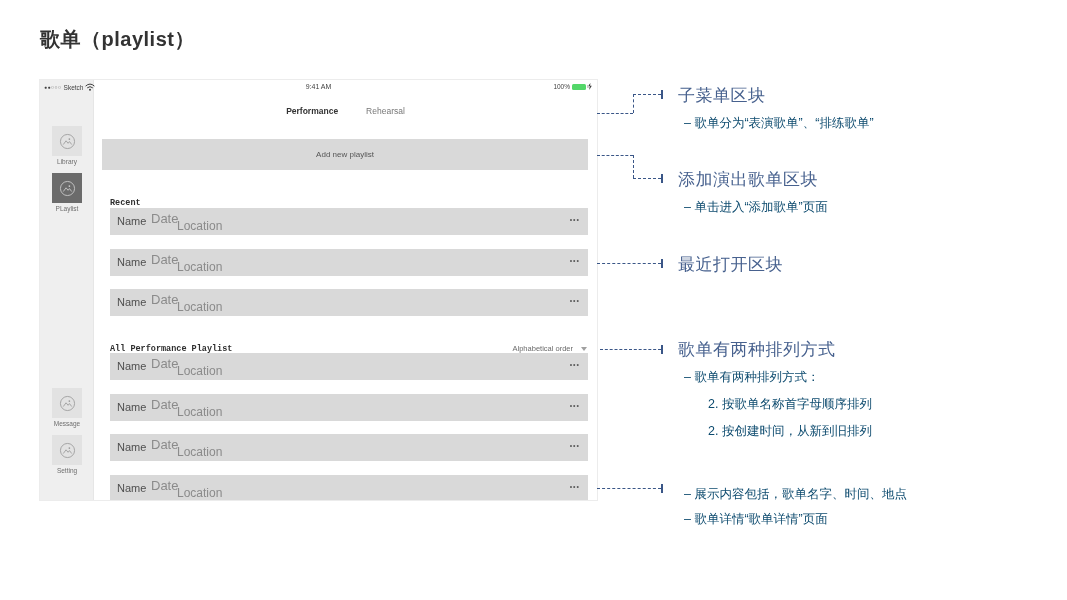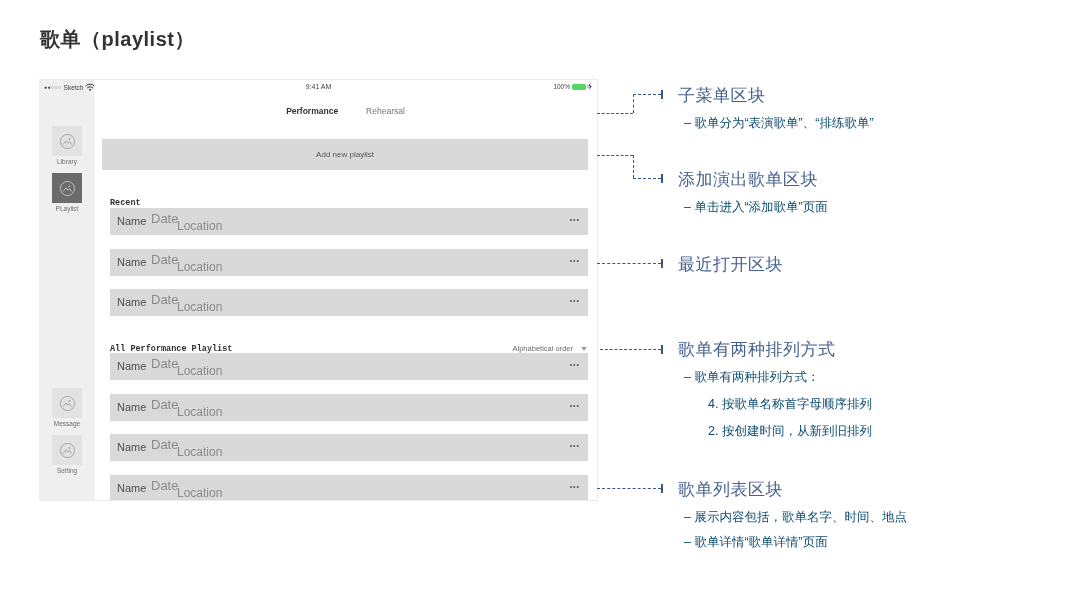--- a/index.html
+++ b/index.html
@@ -216,23 +216,22 @@
     <div class="ann-line">– 单击进入“添加歌单”页面</div>
   </div>
 
   <div class="ann" style="top:253px">
     <div class="ann-head">最近打开区块</div>
   </div>
 
   <div class="ann" style="top:338px">
     <div class="ann-head">歌单有两种排列方式</div>
     <div class="ann-line">– 歌单有两种排列方式：</div>
-    <div class="ann-line indent">4. 按歌单名称首字母顺序排列</div>
+    <div class="ann-line indent">2. 按歌单名称首字母顺序排列</div>
     <div class="ann-line indent">2. 按创建时间，从新到旧排列</div>
   </div>
 
   <div class="ann" style="top:478px">
-    <div class="ann-head">歌单列表区块</div>
     <div class="ann-line">– 展示内容包括，歌单名字、时间、地点</div>
     <div class="ann-line">– 歌单详情“歌单详情”页面</div>
   </div>
 
 </div>
 
 </body></html>

